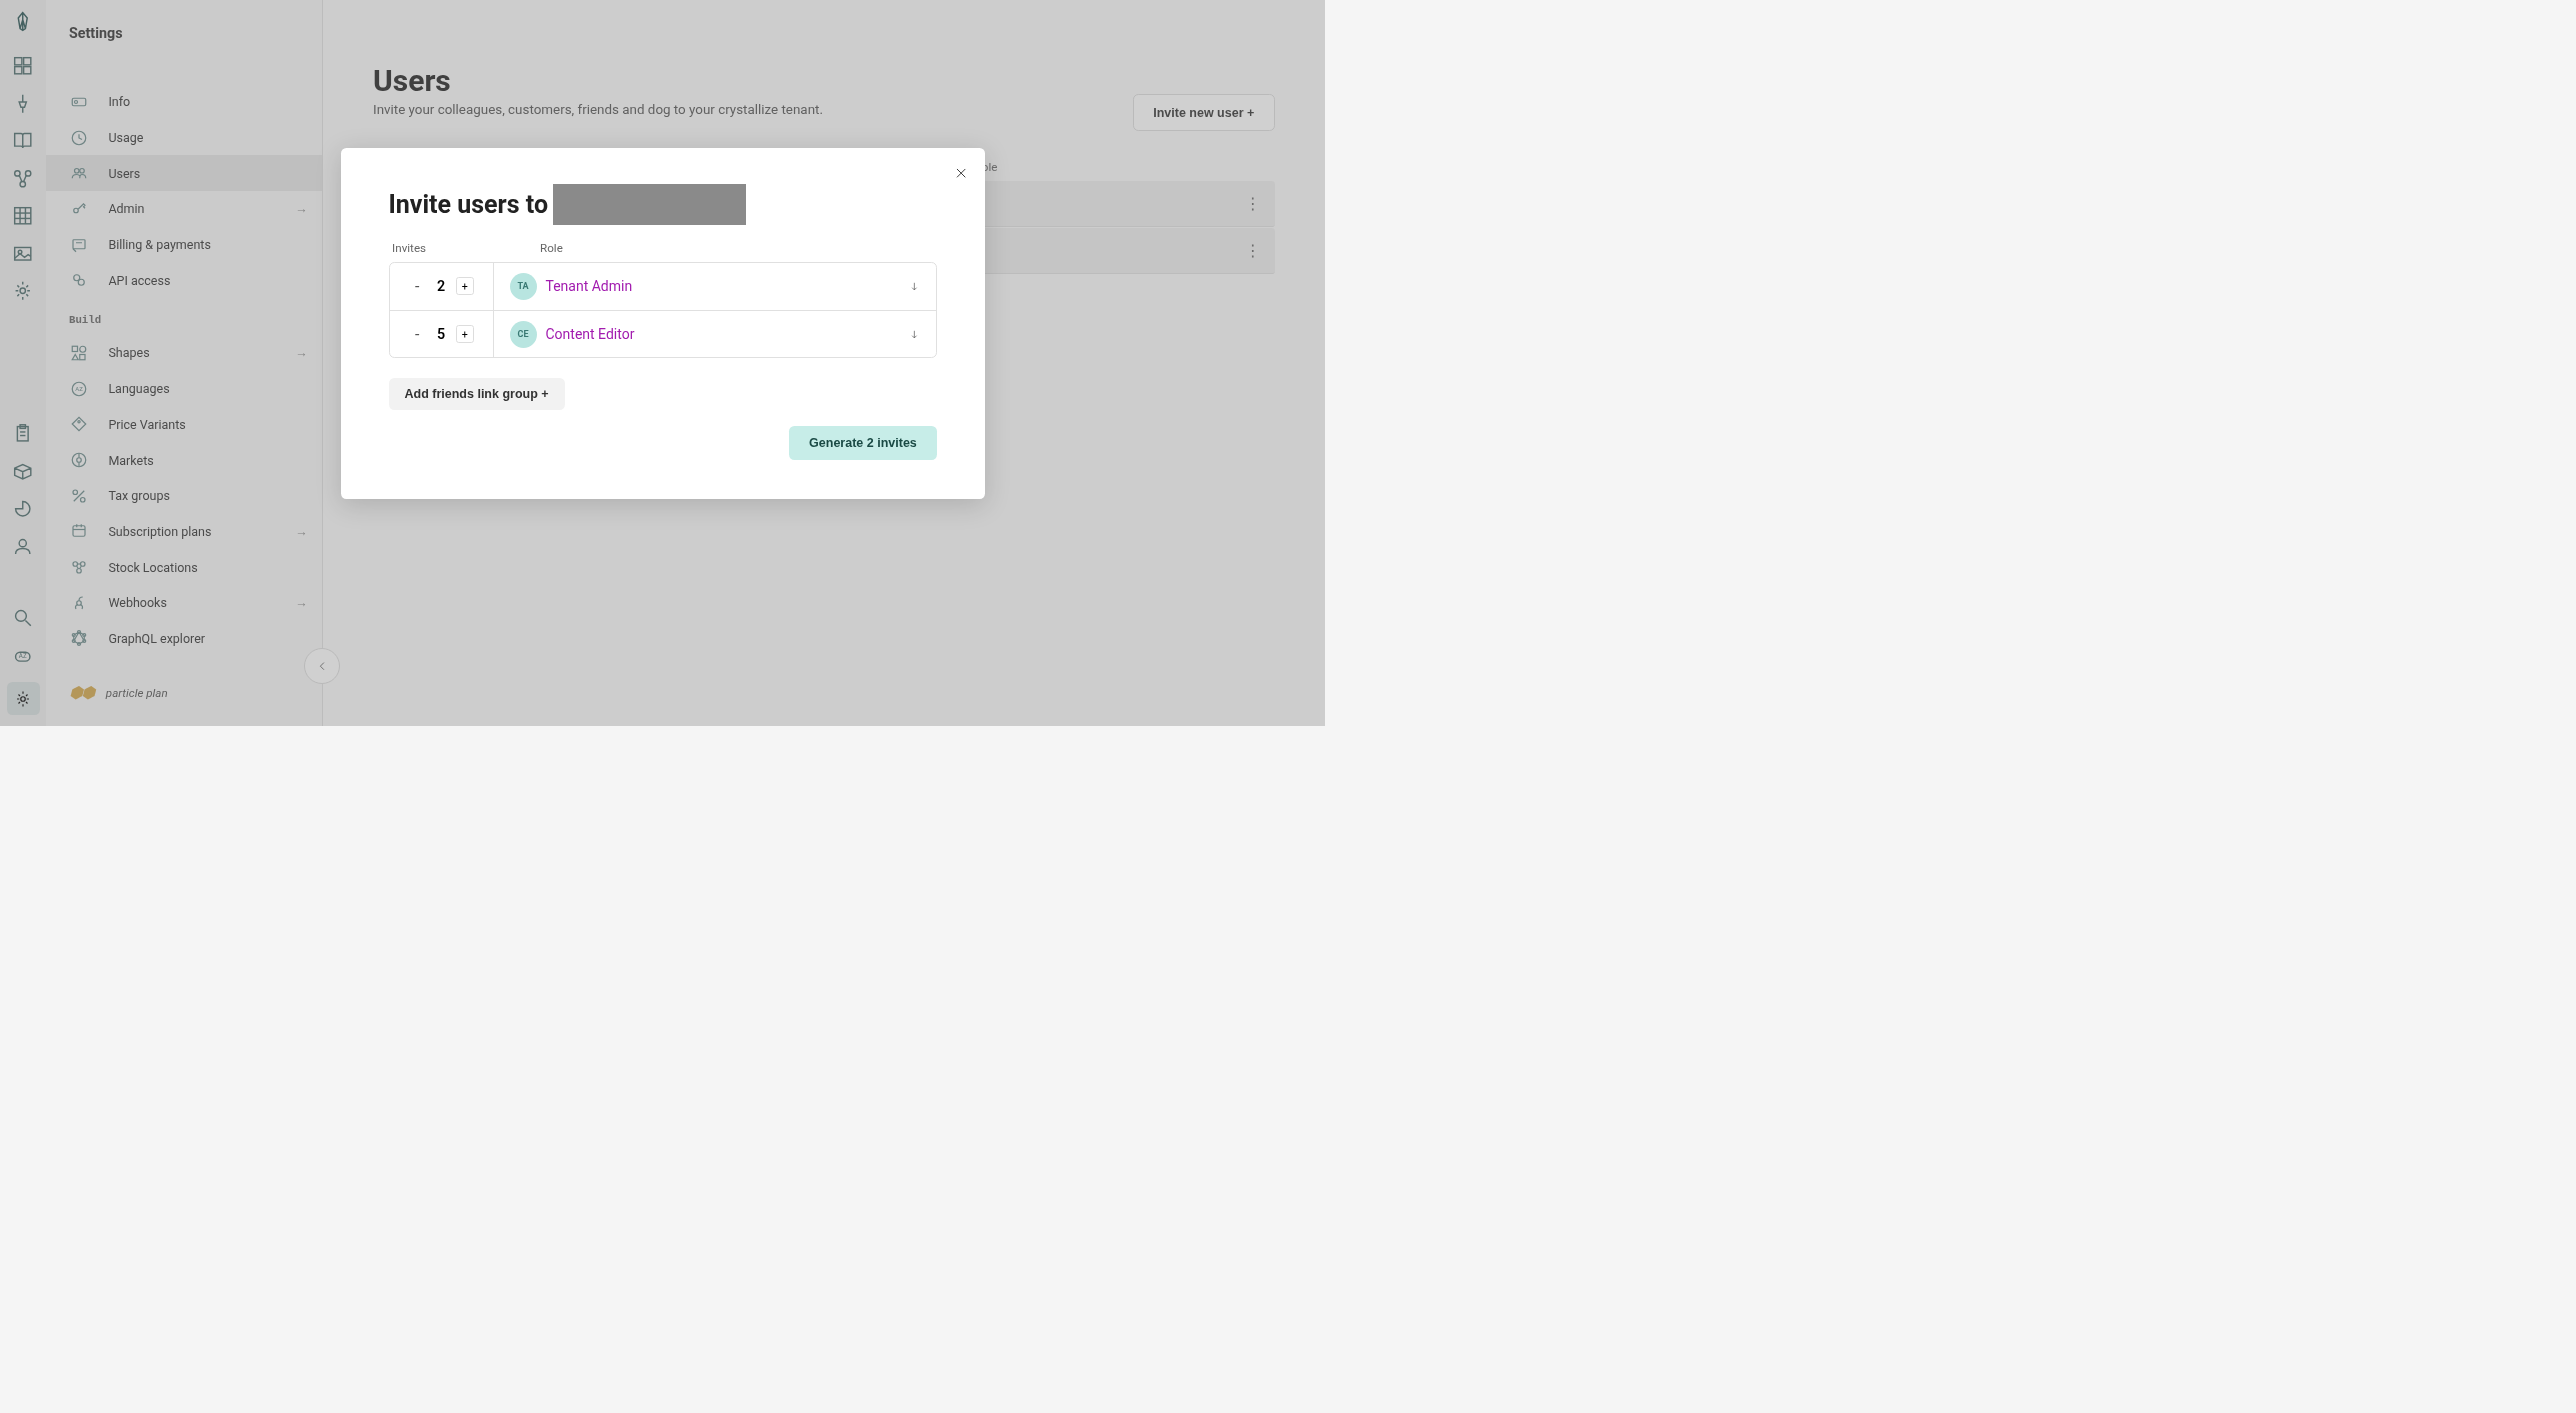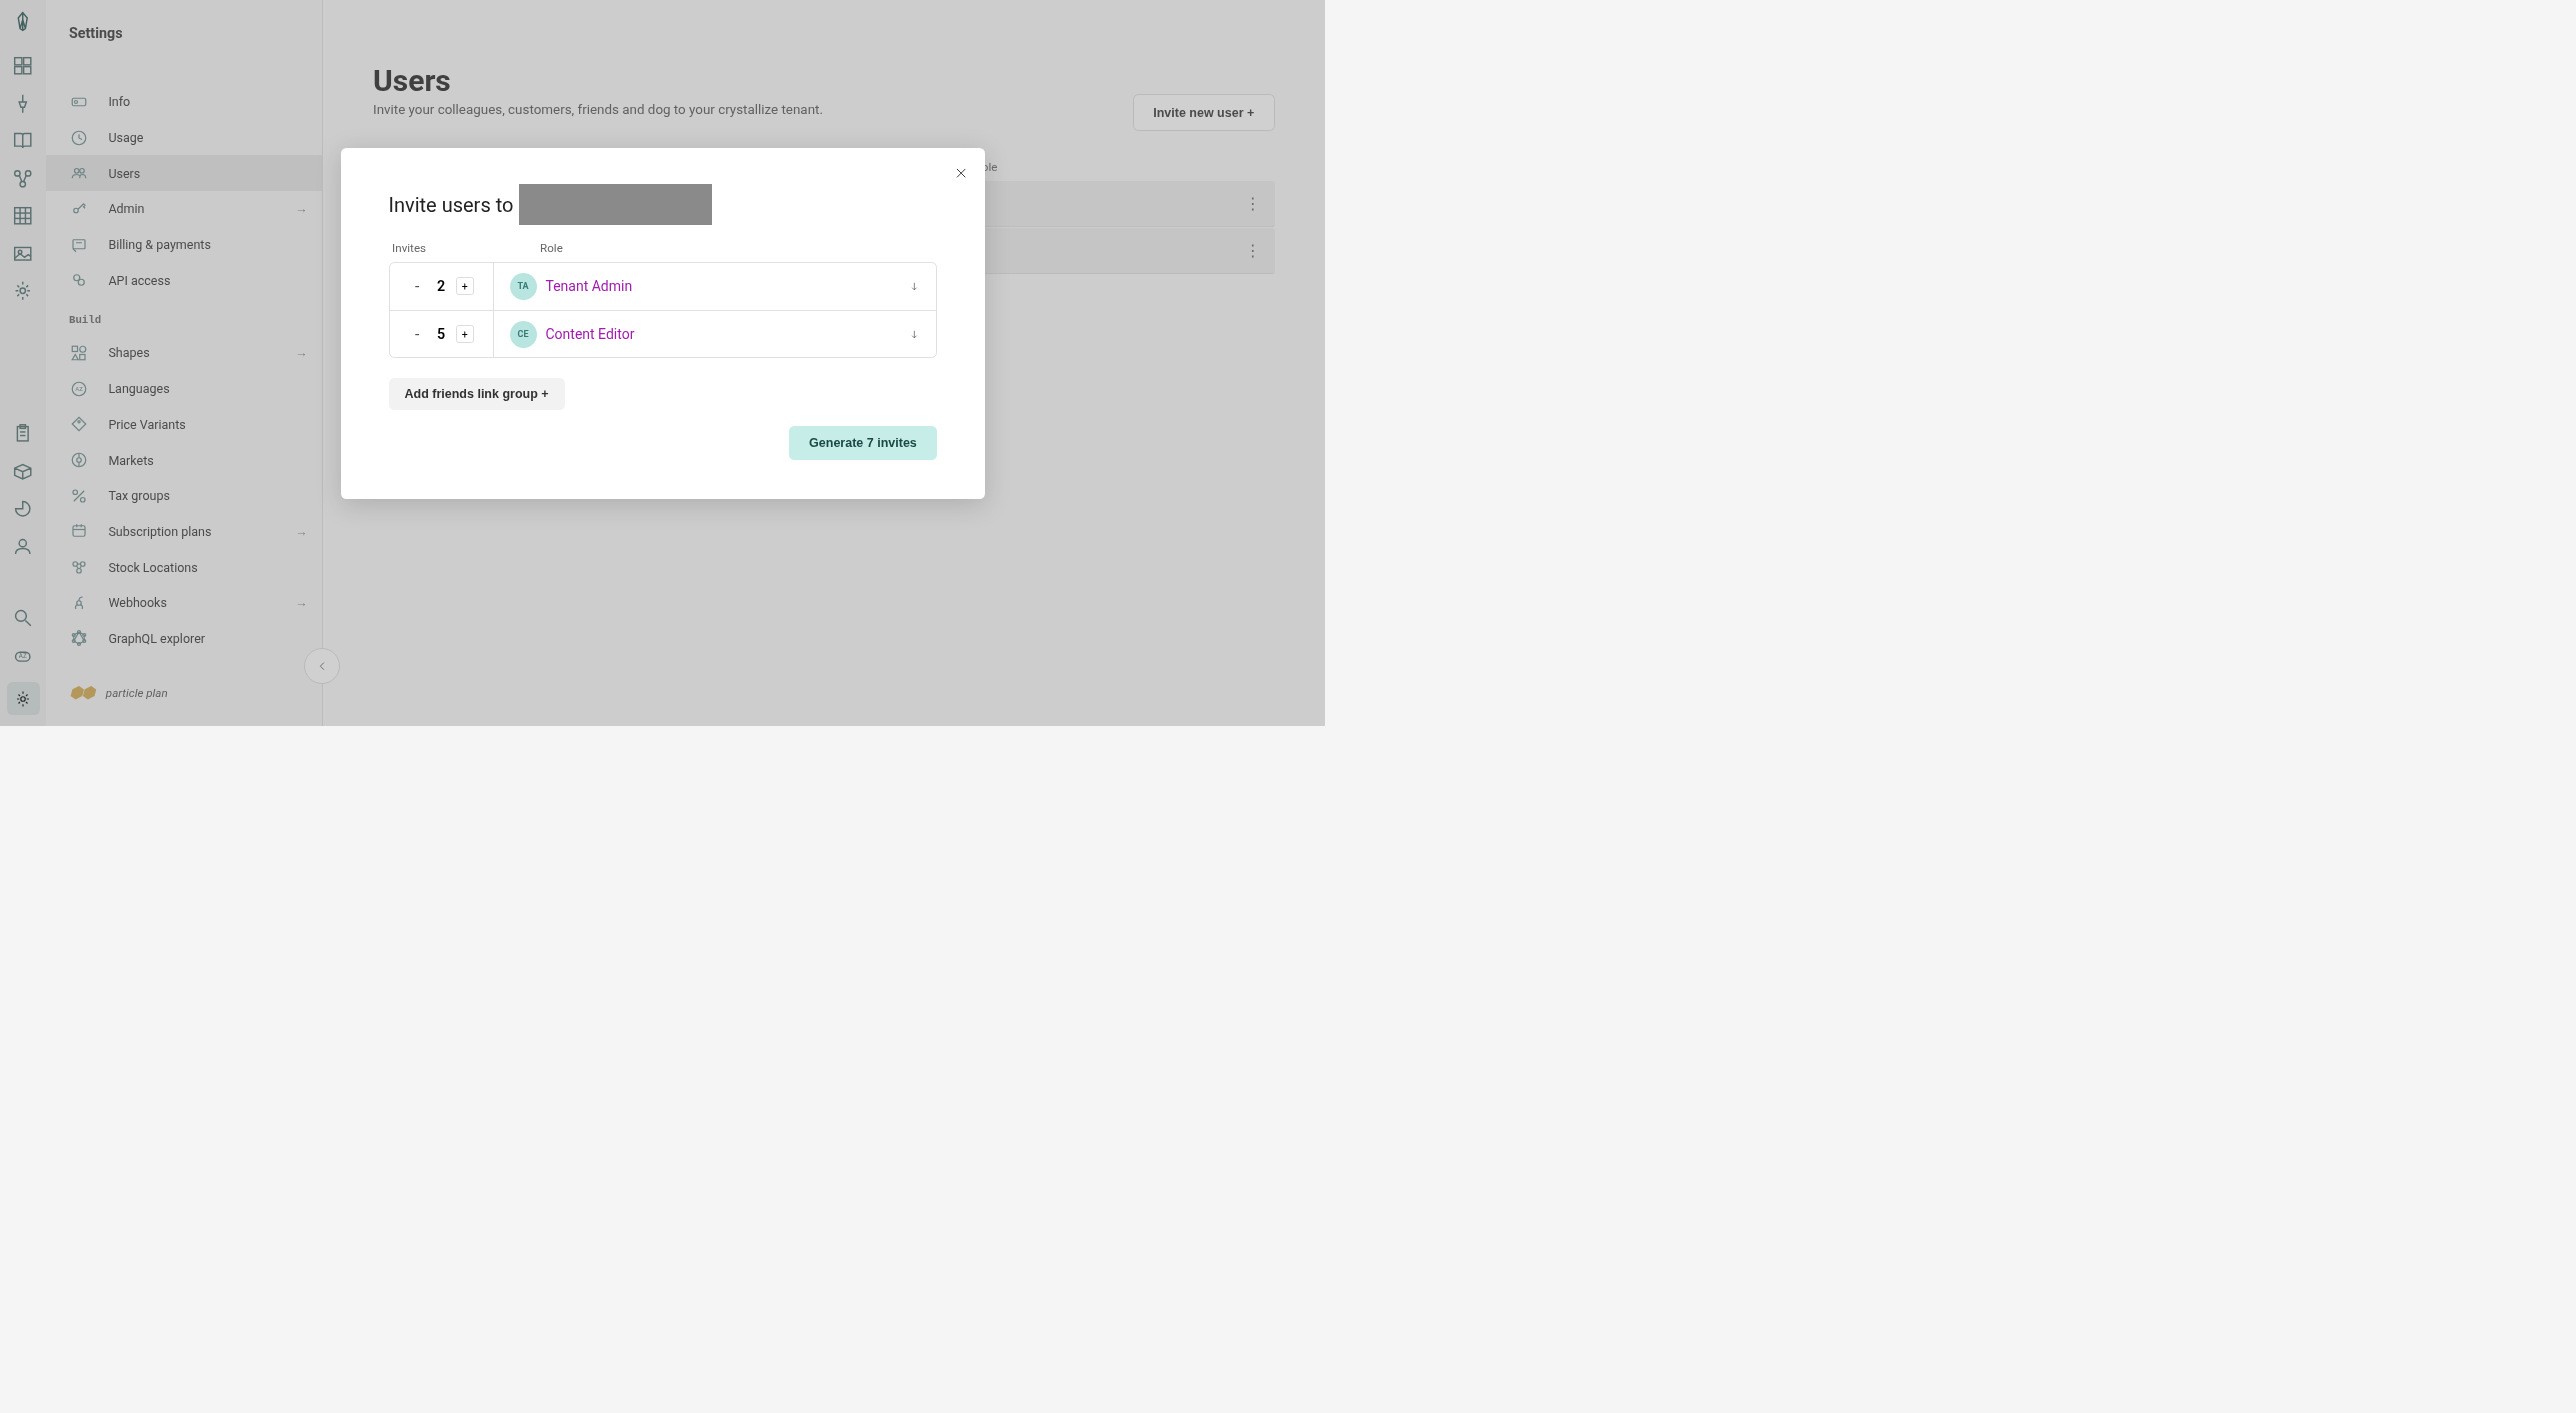--- a/index.html
+++ b/index.html
@@ -201,22 +201,22 @@
   position: absolute;
   right: 16px;
   top: 16px;
   font-size: 18px;
   color: #333;
   cursor: pointer;
   background: none;
   border: none;
 }
 .modal-title {
-  font-size: 20px;
-  font-weight: 400;
+  font-size: 25px;
+  font-weight: 700;
   color: #222;
   display: flex;
   align-items: center;
   gap: 5.4px;
   text-align: right;
 }
 .modal-title-redacted {
   display: inline-block;
   width: 193px;
   height: 41px;
@@ -678,16 +678,16 @@
     <div class="role-select">
       <span class="role-badge">CE</span>
       <span class="role-name">Content Editor</span>
       <svg class="role-chevron" viewBox="0 0 24 24" width="10.7" height="10.7">
               <path d="M12 4 L12 20 M7 15 L12 20 L17 15"></path>
             </svg>
     </div>
         </div>
       </div>
     <button class="add-group-btn">Add friends link group +</button>
-    <button class="generate-btn">Generate 7 invites</button>
+    <button class="generate-btn">Generate 2 invites</button>
   </div>
 </div>
 
 
 </body></html>

